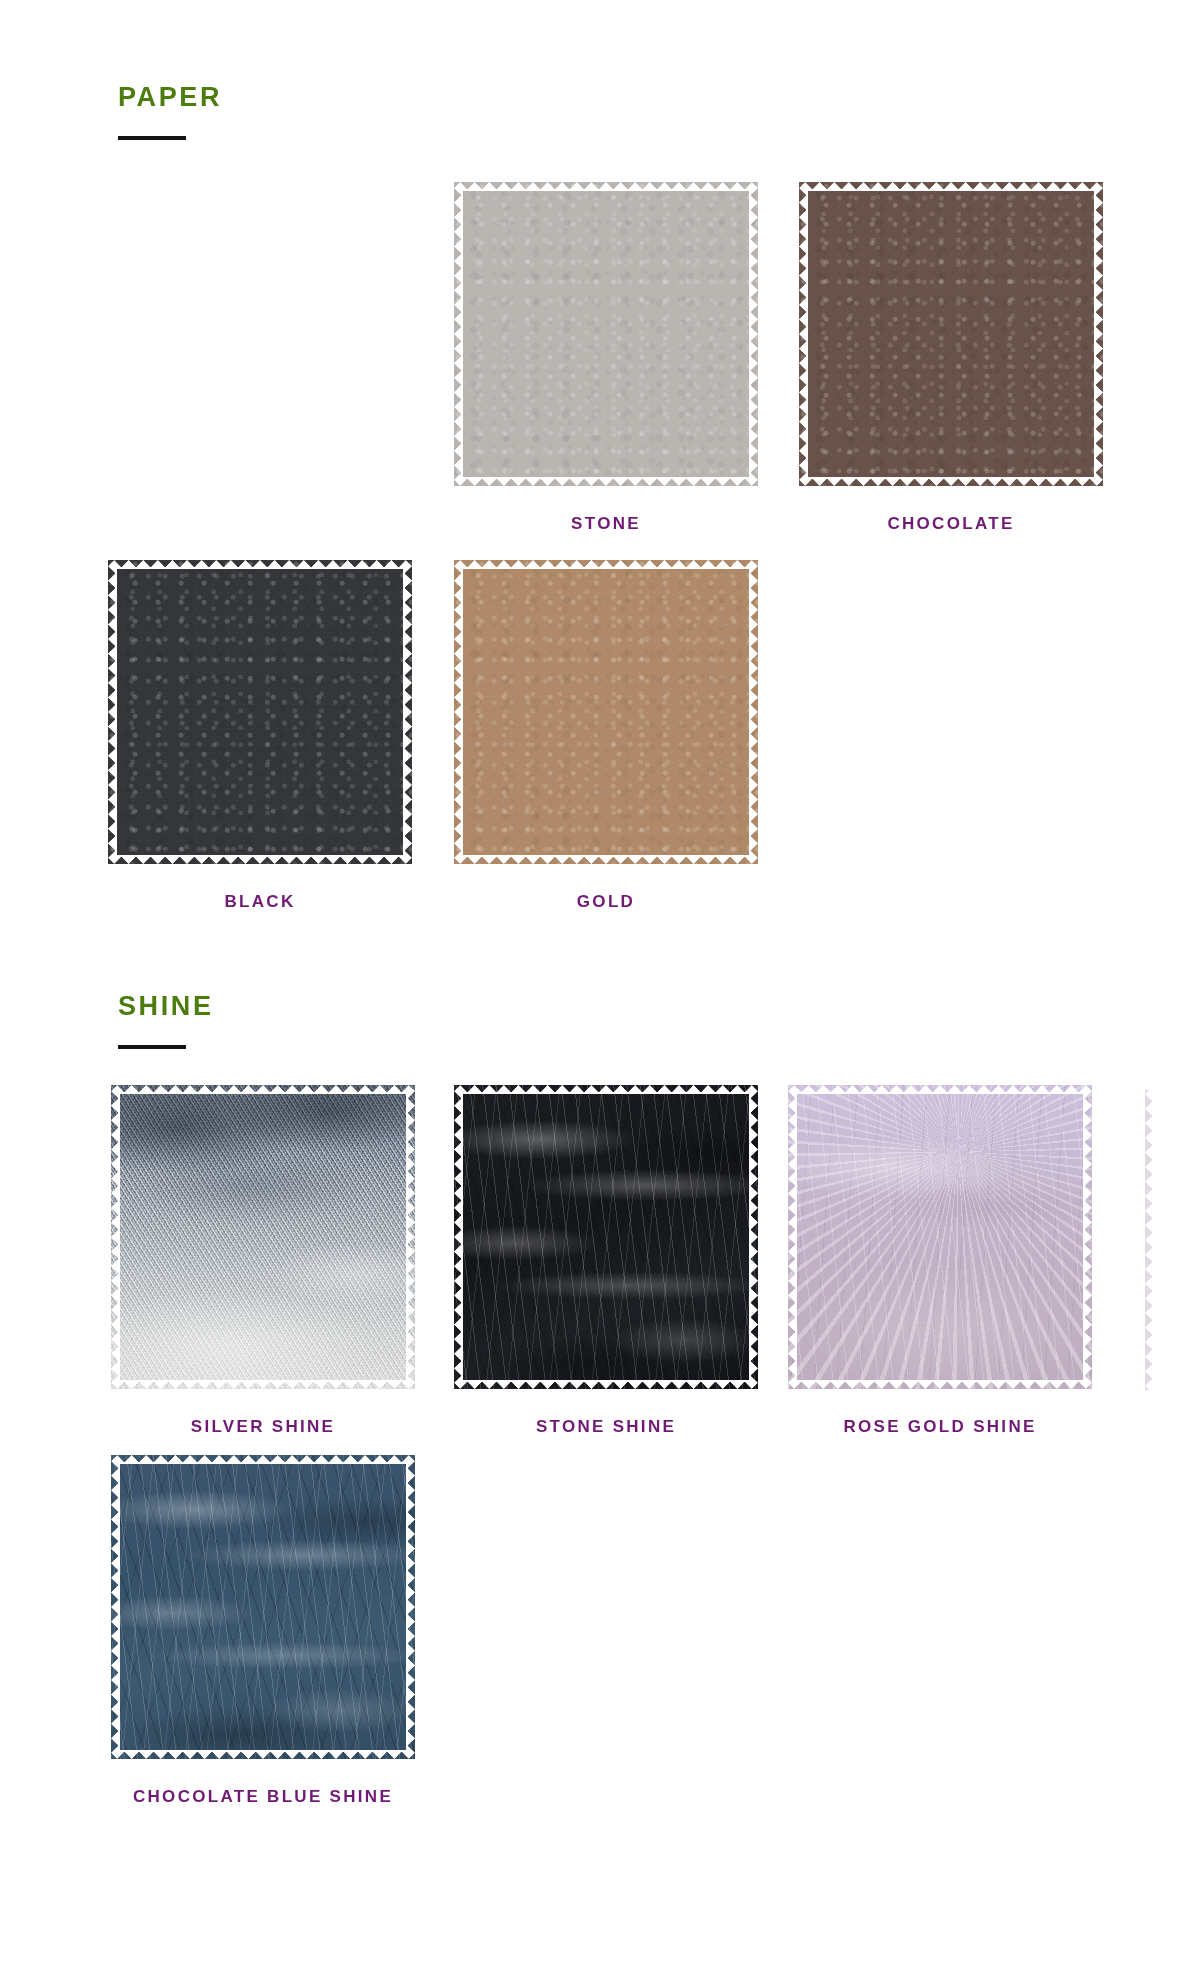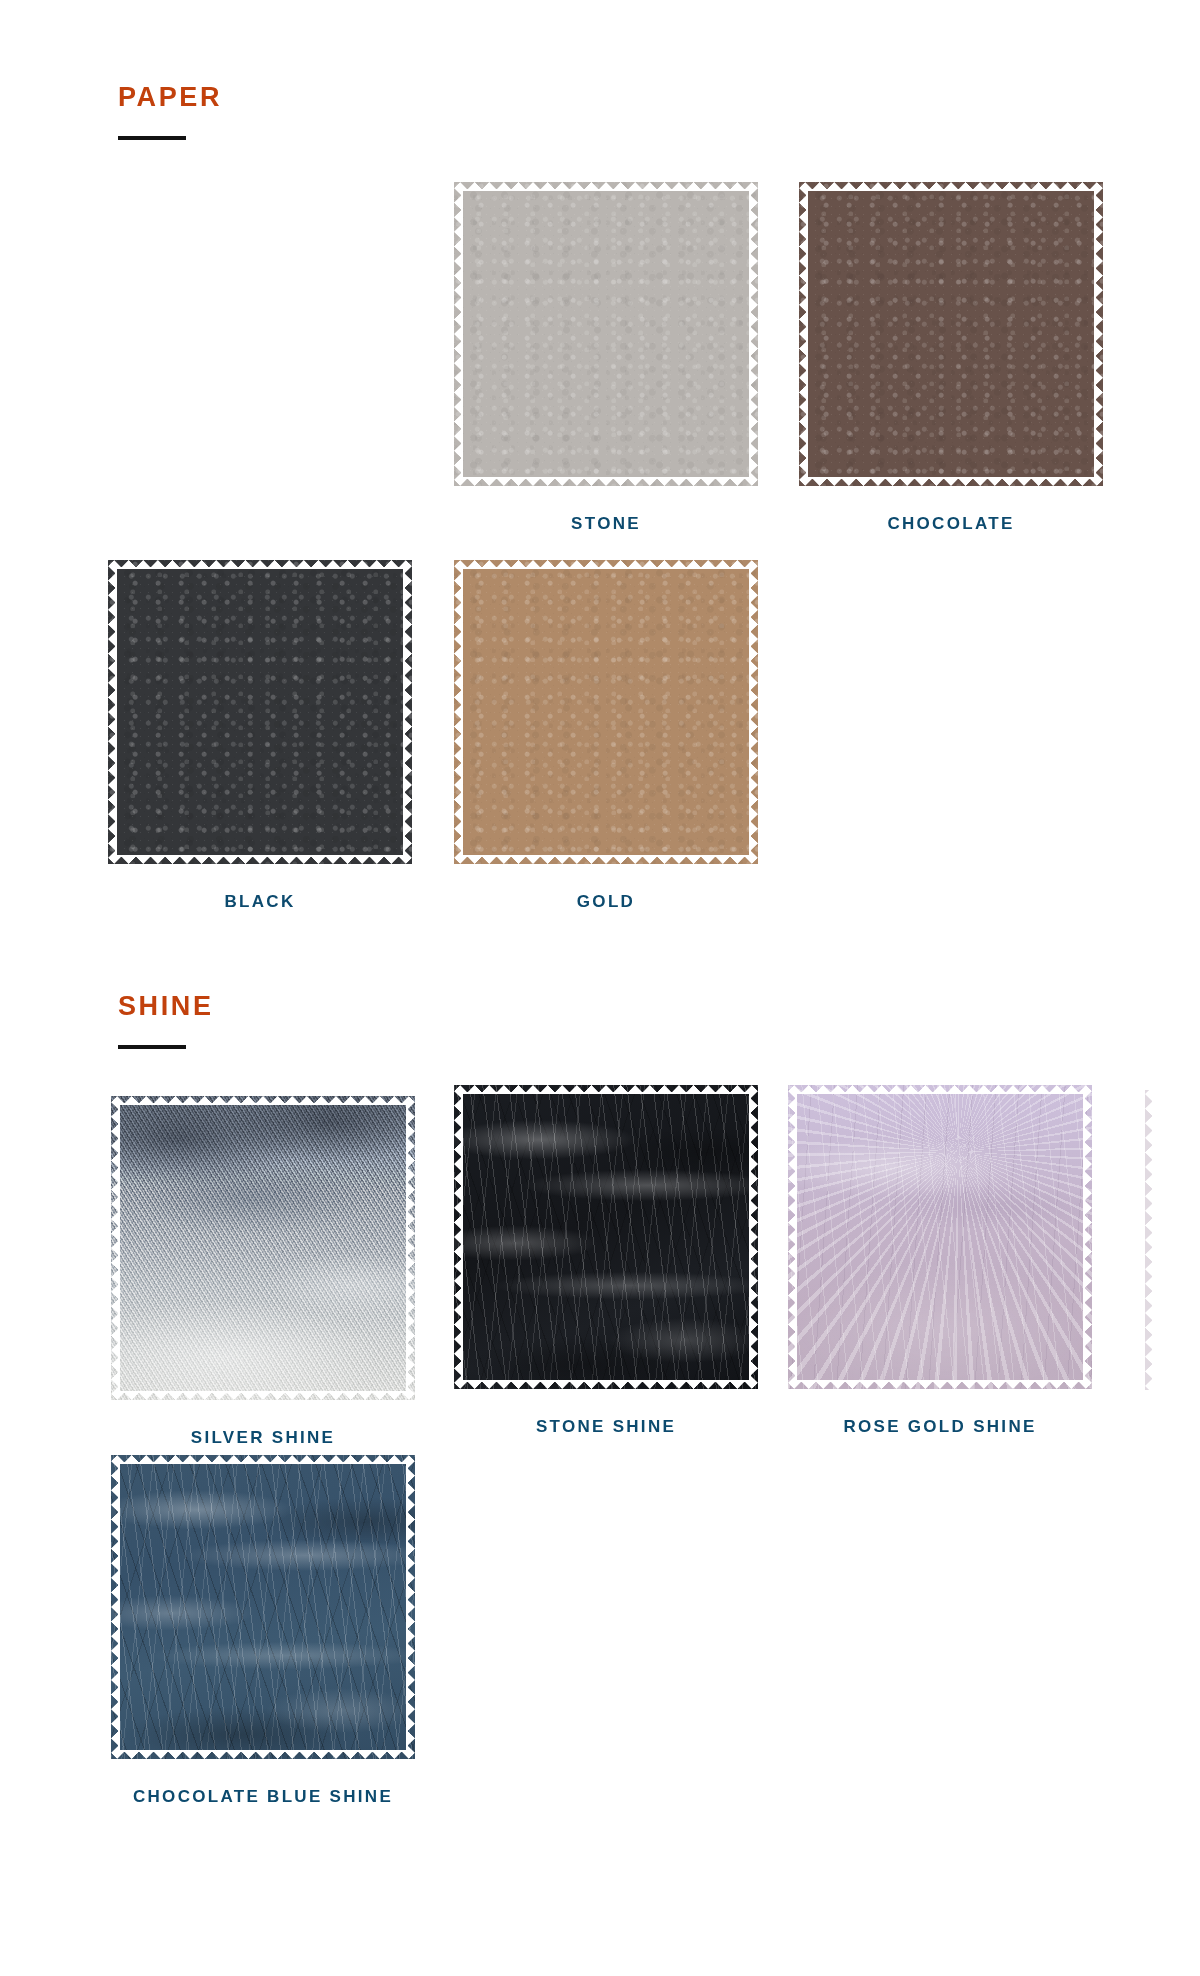--- a/index.html
+++ b/index.html
@@ -21,21 +21,21 @@
 
   
   .section { position: absolute; left: 0; top: 0; width: 1200px; }
 
   .section-header { position: absolute; left: 118px; }
 
   .section-title {
     font-size: 27px;
     font-weight: 700;
     letter-spacing: 2.6px;
-    color: #c2410c;
+    color: #4d7c0f;
     line-height: 1;
     white-space: nowrap;
   }
 
   .section-rule {
     margin-top: 25px;
     width: 68px;
     height: 4px;
     background: #121212;
   }
@@ -67,21 +67,21 @@
 
   .swatch-chip .base { position: absolute; inset: 0; }
   .swatch-chip .tex  { position: absolute; inset: 0; }
 
   .swatch-label {
     margin-top: 28px;
     text-align: center;
     font-size: 17px;
     font-weight: 700;
     letter-spacing: 2.3px;
-    color: #0c4a6e;
+    color: #701a75;
     white-space: nowrap;
   }
 
   
 
   
   .tex-paper {
     background-image:
       radial-gradient(circle at 18% 22%, rgba(255,255,255,.22) 0 2px, transparent 3px),
       radial-gradient(circle at 63% 48%, rgba(0,0,0,.05)      0 3px, transparent 4px),
@@ -241,21 +241,21 @@
 
   </div>
 
   <div class="section">
 
     <div class="section-header" style="top:993px;">
       <div class="section-title">SHINE</div>
       <div class="section-rule"></div>
     </div>
 
-    <div class="swatch" style="left:111px; top:1085px;margin-top:11px;">
+    <div class="swatch" style="left:111px; top:1085px;">
       <div class="swatch-chip">
         <div class="base" style="background:linear-gradient(180deg,#4e555f 0%,#6b727c 18%,#8d939b 40%,#aeb3b7 62%,#c8cac9 82%,#d6d6d2 100%);"></div>
         <div class="tex tex-silver-weave"></div>
       </div>
       <div class="swatch-label">SILVER SHINE</div>
     </div>
 
     <div class="swatch" style="left:454px; top:1085px;">
       <div class="swatch-chip">
         <div class="base" style="background:linear-gradient(160deg,#1a1d22 0%,#14161a 45%,#1c1f24 70%,#101216 100%);"></div>

